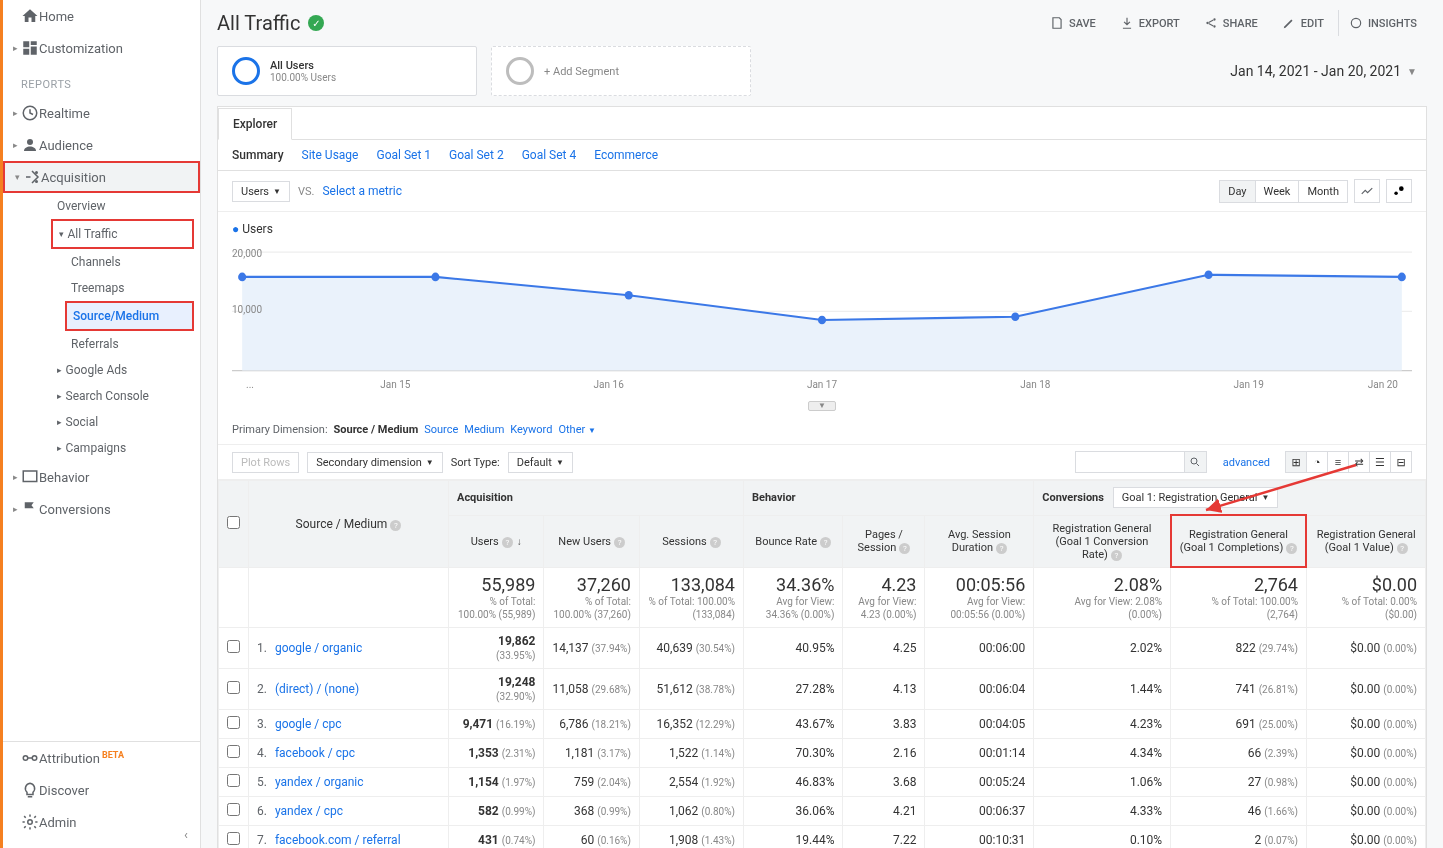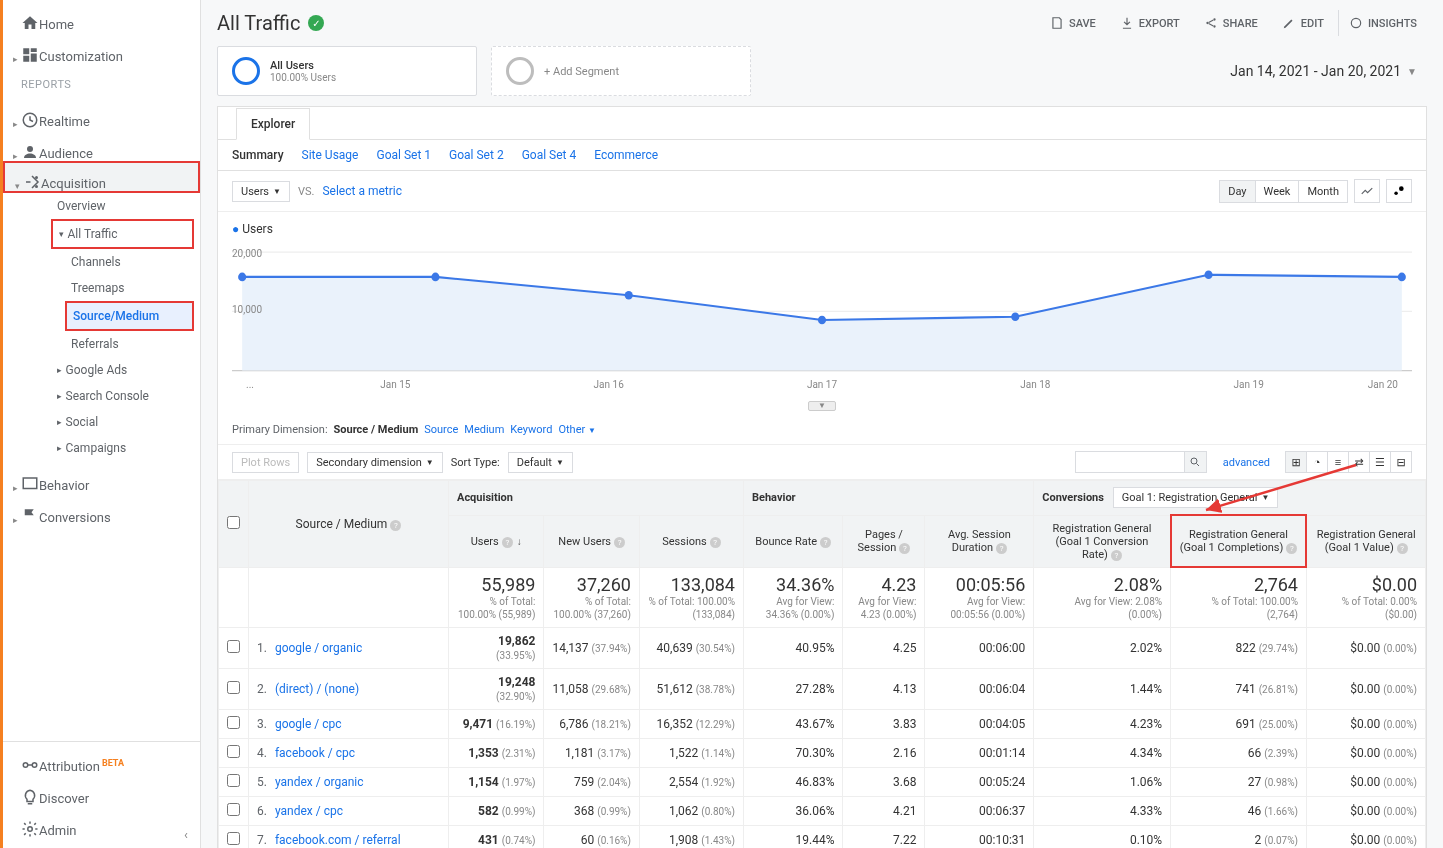--- a/index.html
+++ b/index.html
@@ -1,21 +1,21 @@
 <!DOCTYPE html>
 <html><head>
 <meta charset="utf-8">
 <style>
 * { box-sizing: border-box; margin: 0; padding: 0; }
 body { font-family: Roboto, Arial, sans-serif; font-size: 13px; color: #333; background: #fff; }
 .app { display: flex; width: 1443px; height: 848px; overflow: hidden; border-left: 3px solid #f58020; }
 
 
 .sidebar { width: 198px; background: #fff; border-right: 1px solid #e0e0e0; display: flex; flex-direction: column; position: relative; }
-.sb-item { display: flex; align-items: flex-end; height: 32px; padding: 0 10px; cursor: pointer; color: #5f6368; gap: 0; }
+.sb-item { display: flex; align-items: center; height: 32px; padding: 0 10px; cursor: pointer; color: #5f6368; gap: 0; }
 .sb-caret { width: 8px; font-size: 9px; color: #888; }
 .sb-icon { width: 18px; height: 18px; fill: #5f6368; display: flex; align-items: center; justify-content: center; }
 .sb-label { font-size: 13px; }
 .sb-section { font-size: 11px; color: #9aa0a6; padding: 14px 18px 6px; letter-spacing: 0.5px; }
 .sb-sub { padding-left: 54px; height: 26px; display: flex; align-items: center; font-size: 12px; color: #5f6368; cursor: pointer; }
 .sb-sub2 { padding-left: 68px; height: 26px; display: flex; align-items: center; font-size: 12px; color: #5f6368; cursor: pointer; }
 .sb-sub2.active { color: #1a73e8; background: #e8f0fe; font-weight: 500; }
 .hl-red { border: 2px solid #e53935; }
 .sb-bottom { margin-top: auto; border-top: 1px solid #e0e0e0; padding-bottom: 10px; }
 .sb-collapse { position: absolute; bottom: 0; right: 0; width: 28px; height: 28px; display: flex; align-items: center; justify-content: center; color: #888; cursor: pointer; }
@@ -34,21 +34,21 @@
 .seg-card { display: flex; align-items: center; gap: 10px; border: 1px solid #dadce0; background: #fff; padding: 10px 14px; border-radius: 2px; }
 .seg-circle { width: 28px; height: 28px; border: 3px solid #1a73e8; border-radius: 50%; }
 .seg-circle.gray { border-color: #bdbdbd; }
 .seg-add { border: 1px dashed #dadce0; color: #888; }
 .seg-title { font-size: 11px; font-weight: 500; }
 .seg-sub { font-size: 10px; color: #888; }
 .date-range { margin-left: auto; font-size: 14px; color: #333; display: flex; align-items: center; gap: 6px; padding-right: 10px; }
 
 .panel { margin: 0 16px 20px; background: #fff; border: 1px solid #e0e0e0; }
 .tabs1 { display: flex; border-bottom: 1px solid #e0e0e0; }
-.tab1 { padding: 8px 14px; font-size: 12px; border: 1px solid transparent; cursor: pointer; position: relative; top: 1px; margin-left: 18px; }
+.tab1 { padding: 8px 14px; font-size: 12px; border: 1px solid transparent; cursor: pointer; position: relative; top: 1px; }
 .tab1.active { border: 1px solid #e0e0e0; border-bottom: 1px solid #fff; background: #fff; font-weight: 500; }
 .tabs2 { display: flex; gap: 18px; padding: 8px 14px; border-bottom: 1px solid #e0e0e0; font-size: 12px; }
 .tab2 { color: #1a73e8; cursor: pointer; }
 .tab2.active { color: #333; font-weight: 500; }
 
 .chart-ctrl { display: flex; align-items: center; padding: 8px 14px; border-bottom: 1px solid #eee; font-size: 12px; gap: 8px; }
 .dd { border: 1px solid #dadce0; padding: 3px 8px; background: #fff; cursor: pointer; font-size: 11px; display: inline-flex; align-items: center; gap: 4px; }
 .link { color: #1a73e8; cursor: pointer; }
 .chart-right { margin-left: auto; display: flex; align-items: center; gap: 6px; }
 .btn-grp { display: flex; border: 1px solid #dadce0; }

